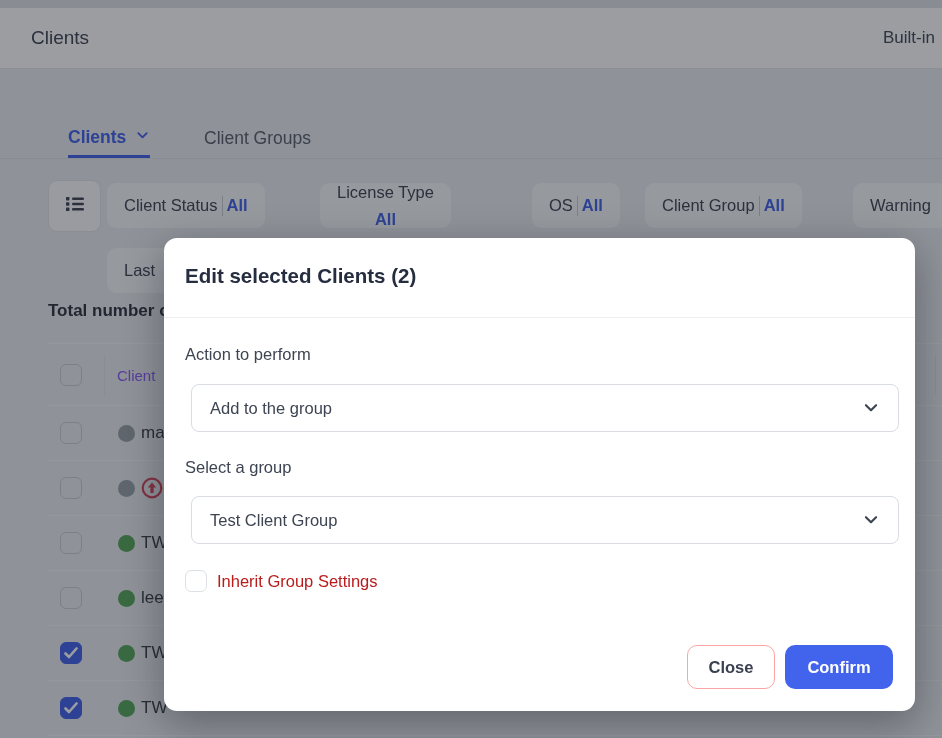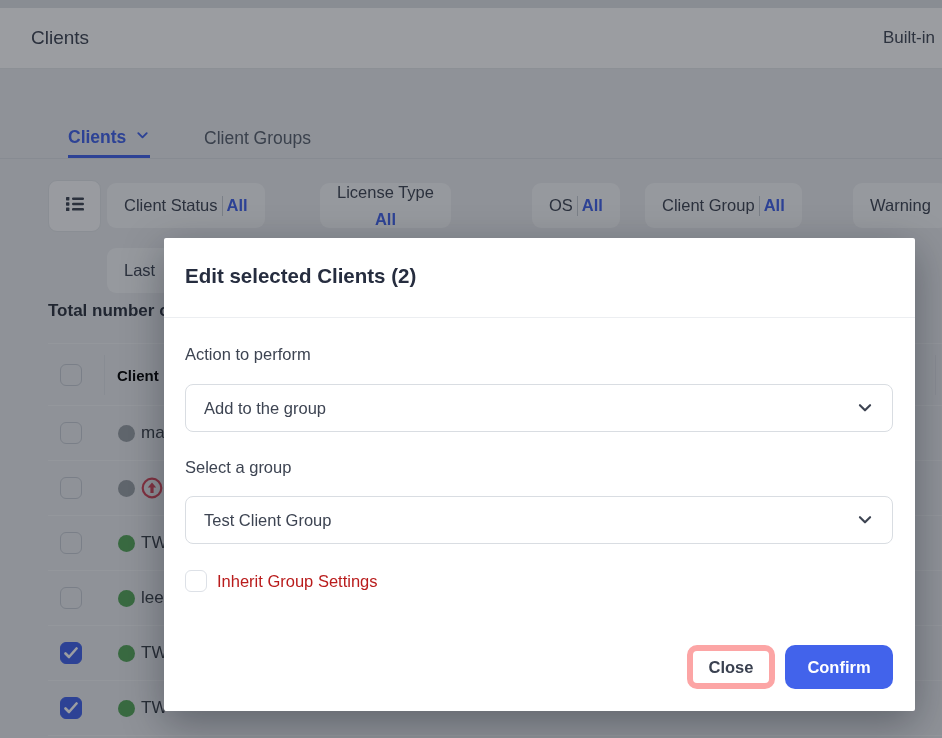--- a/index.html
+++ b/index.html
@@ -28,46 +28,46 @@
   .chip-cg { left: 645px; } .chip-w  { left: 853px; } .chip-last { left: 107px; top: 248px; }
 
   .total { position: absolute; left: 48px; top: 301px; font-size: 17px; font-weight: 700; color: #2d333f; white-space: nowrap; }
 
   
   .table { position: absolute; left: 48px; top: 343px; width: 894px; height: 392px; border-top: 1px solid #f3f4f6; }
   .thead { position: absolute; top: 0; left: 0; right: 0; height: 62px; border-bottom: 1px solid #f3f4f6; }
   .thead .vline-a { position: absolute; left: 56px; top: 11px; width: 1px; height: 40px; background: #dfe2e7; }
   .thead .vline-b { position: absolute; left: 887px; top: 11px; width: 1px; height: 40px; background: #dfe2e7; }
   .thead .cb { position: absolute; left: 12px; top: 20px; }
-  .th-client { position: absolute; left: 69px; top: 50%; transform: translateY(-50%); font-size: 15px; font-weight: 700; color: #000000; }
+  .th-client { position: absolute; left: 69px; top: 50%; transform: translateY(-50%); font-size: 15px; font-weight: 400; color: #8b5cf6; }
   .row { position: absolute; left: 0; right: 0; height: 55px; border-bottom: 1px solid #f3f4f6; display: flex; align-items: center; }
   .r1 { top: 62px; } .r2 { top: 117px; } .r3 { top: 172px; } .r4 { top: 227px; } .r5 { top: 282px; } .r6 { top: 337px; }
   .row .cb { margin-left: 12px; }
   .cb { width: 22px; height: 22px; border: 1.5px solid #c7ccd4; border-radius: 6px; background: transparent; flex: 0 0 auto; cursor: pointer; }
   .cb.checked { background: #4263eb; border-color: #4263eb; display: flex; align-items: center; justify-content: center; }
   .dot { width: 17px; height: 17px; border-radius: 50%; margin-left: 36px; flex: 0 0 auto; }
   .dot.online { background: #57a85b; } .dot.offline { background: #9aa0a6; }
   .upd { margin-left: 5px; width: 24px; height: 24px; flex: 0 0 auto; }
   .name { margin-left: 6px; font-size: 17px; color: #3a4048; }
 
   
   .overlay { position: absolute; inset: 0; background: rgba(17, 22, 31, 0.42); }
-  .modal { position: absolute; left: 164px; top: 238px; width: 751px; height: 473px; background: #ffffff; border-radius: 2px; box-shadow: 0 12px 40px rgba(10, 14, 25, 0.35); }
+  .modal { position: absolute; left: 164px; top: 238px; width: 751px; height: 473px; background: #ffffff; border-radius: 13px; box-shadow: 0 12px 40px rgba(10, 14, 25, 0.35); }
   .m-title { position: absolute; left: 21px; top: 26px; font-size: 20.5px; font-weight: 700; color: #262d3f; }
   .m-div { position: absolute; top: 79px; left: 0; right: 0; height: 1px; background: #eceef1; }
   .m-label { position: absolute; left: 21px; font-size: 16.5px; color: #3d4452; }
   .l1 { top: 107px; } .l2 { top: 220px; }
-  .select { position: absolute; left: 21px; width: 708px; height: 48px; border: 1px solid #d9dde2; border-radius: 8px; background: #fff; display: flex; align-items: center; padding: 0 18px; font-size: 16.5px; color: #3d4452; cursor: pointer; }
+  .select { position: absolute; left: 27px; width: 708px; height: 48px; border: 1px solid #d9dde2; border-radius: 8px; background: #fff; display: flex; align-items: center; padding: 0 18px; font-size: 16.5px; color: #3d4452; cursor: pointer; }
   .s1 { top: 146px; } .s2 { top: 258px; }
   .select .chev { margin-left: auto; display: flex; }
   .inherit { position: absolute; left: 21px; top: 332px; display: flex; align-items: center; gap: 10px; cursor: pointer; }
   .cb2 { width: 22px; height: 22px; border: 1.5px solid #dde1e7; border-radius: 6px; background: #fff; flex: 0 0 auto; }
   .inherit .txt { font-size: 16.5px; color: #b91c1c; }
   .btn { position: absolute; top: 407px; height: 44px; border-radius: 10px; font-family: "Liberation Sans", sans-serif; font-size: 16.5px; display: flex; align-items: center; justify-content: center; cursor: pointer; }
-  .btn-close { left: 523px; width: 88px; background: #fff; border: 6px solid #fca5a5; color: #3a4150; font-weight: 600; }
+  .btn-close { left: 523px; width: 88px; background: #fff; border: 1px solid #fca5a5; color: #3a4150; font-weight: 600; }
   .btn-confirm { left: 621px; width: 108px; background: #4263eb; border: none; color: #ffffff; font-weight: 700; }
 </style>
 </head>
 <body>
 
 <div class="page">
 
   <div class="topstrip"></div>
 
   <div class="appbar">

